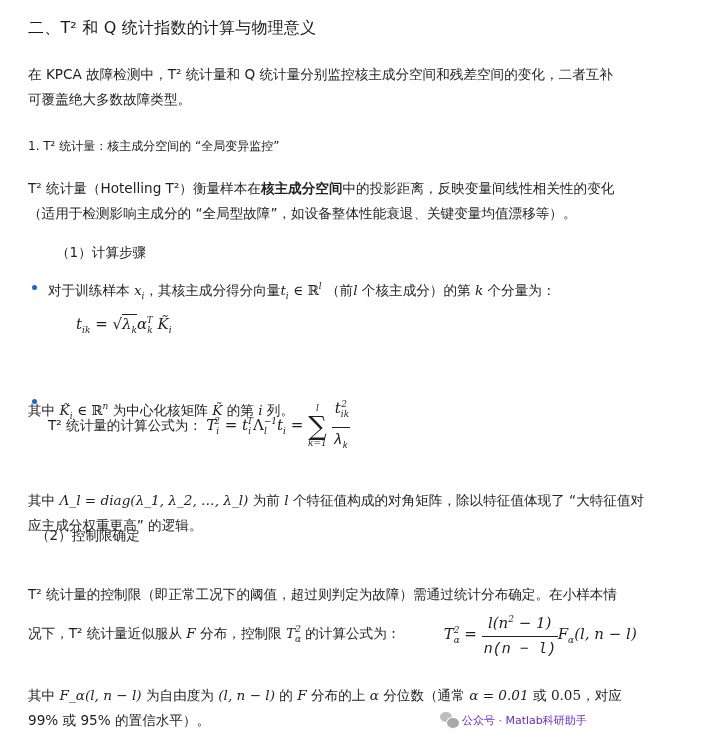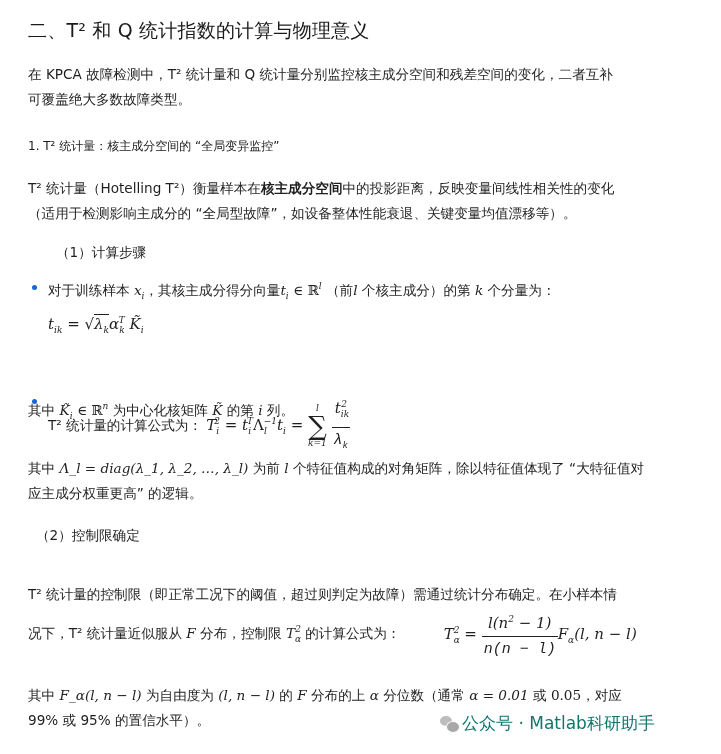--- a/index.html
+++ b/index.html
@@ -3,35 +3,35 @@
 <meta charset="utf-8">
 <style>
   html, body { margin: 0; padding: 0; background: #ffffff; }
   body {
     width: 721px; height: 754px; overflow: hidden; position: relative;
     font-family: "DejaVu Sans", "Liberation Sans", sans-serif;
     color: #1f1f1f;
   }
   .page { position: absolute; left: 0; top: 0; width: 721px; height: 754px; }
   .blk { position: absolute; left: 28px; margin: 0; }
-  h2.title { top: 18px; font-size: 19px; font-weight: normal; letter-spacing: 0.2px; color: #1a1a1a; }
+  h2.title { top: 18px; font-size: 16px; font-weight: normal; letter-spacing: 0.2px; color: #1a1a1a; }
   p.txt { font-size: 13.6px; line-height: 25px; width: 670px; }
   h3.sub { font-size: 12px; font-weight: normal; color: #1a1a1a; }
   .step { font-size: 13.6px; left: 36px; }
   .math { font-family: "DejaVu Serif", "Liberation Serif", serif; font-style: italic; }
   .mroman { font-family: "DejaVu Serif", "Liberation Serif", serif; font-style: normal; }
   sup, sub { font-size: 9px; }
   .bullet { position: absolute; width: 5px; height: 5px; border-radius: 50%; background: #1565d8; }
   .frac { display: inline-block; vertical-align: middle; text-align: center; }
   .frac .num { display: block; border-bottom: 1px solid #222; padding: 0 2px; }
   .frac .den { display: block; padding: 0 2px; font-family: Liberation Mono, monospace; }
   .sum { display: inline-block; vertical-align: middle; text-align: center; line-height: 1; }
   .sum .lim { display: block; font-size: 9px; }
   .sum .sig { display: block; font-size: 26px; font-style: normal; }
-  .wm { position: absolute; left: 440px; top: 712px; font-size: 17px; color: #0f766e; display: flex; align-items: center; gap: 4px; }
+  .wm { position: absolute; left: 440px; top: 712px; font-size: 11px; color: #6d28d9; display: flex; align-items: center; gap: 4px; }
   .wm-icon { width: 18px; height: 16px; position: relative; }
   .wm-icon .b1 { position: absolute; left: 0; top: 0; width: 12px; height: 10px; border-radius: 50%; background: #bdbdbd; }
   .wm-icon .b2 { position: absolute; left: 6px; top: 5px; width: 12px; height: 10px; border-radius: 50%; background: #a8a8a8; border: 1px solid #fff; }
   b { font-weight: bold; }
 </style>
 </head>
 <body>
 
 <div class="page">
 
@@ -51,40 +51,40 @@
 
   <div class="blk step" style="top:244px;margin-left:20px;">（1）计算步骤</div>
 
   <span class="bullet" style="left:32px; top:285px;"></span>
   <p class="blk txt" style="top:274px; left:48px; width:640px;">
     <span>对于训练样本</span>
     <span class="math"><span>x</span><sub>i</sub></span><span>，其核主成分得分向量</span><span class="math"><span>t</span><sub>i</sub><span class="mroman"> ∈ ℝ</span><sup>l</sup></span>
     <span>（前</span><span class="math">l</span><span> 个核主成分）的第</span>
     <span class="math">k</span><span> 个分量为：</span>
     <br>
-    <span class="math" style="font-size:15px;">t<sub>ik</sub> = <span class="mroman">√</span><span style="border-top:1px solid #222;">λ<sub>k</sub></span>α<sub>k</sub><sup style="margin-left:-6px;">T</sup> K̃<sub>i</sub></span>
+    <span class="math" style="font-size:15px;margin-left:28px;">t<sub>ik</sub> = <span class="mroman">√</span><span style="border-top:1px solid #222;">λ<sub>k</sub></span>α<sub>k</sub><sup style="margin-left:-6px;">T</sup> K̃<sub>i</sub></span>
   </p>
 
   <p class="blk txt" style="top:358px;margin-top:36px;">
     <span>其中</span>
     <span class="math"><span>K̃</span><sub>i</sub><span class="mroman"> ∈ ℝ</span><sup>n</sup></span><span> 为中心化核矩阵</span>
     <span class="math">K̃</span><span> 的第</span>
     <span class="math">i</span><span> 列。</span>
   </p>
 
   <span class="bullet" style="left:32px; top:399px;"></span>
   <p class="blk txt" style="top:392px; left:48px; width:600px;">
     <span style="vertical-align:middle;text-align:right;">T² 统计量的计算公式为：</span>
     <span class="math" style="font-size:15px; vertical-align:middle;">T<sub>i</sub><sup style="margin-left:-5px;">2</sup> = t<sub>i</sub><sup style="margin-left:-4px;">T</sup><span class="mroman">Λ</span><sub>l</sub><sup style="margin-left:-3px;">−1</sup>t<sub>i</sub> =
       <span class="sum"><span class="lim">l</span><span class="sig">∑</span><span class="lim">k=1</span></span>
       <span class="frac"><span class="num">t<sub>ik</sub><sup style="margin-left:-8px;">2</sup></span><span class="den">λ<sub>k</sub></span></span>
     </span>
   </p>
 
-  <p class="blk txt" style="top:456px;">
+  <p class="blk txt" style="top:488px;">
     <span>其中</span>
     <span class="math">Λ_l = diag(λ_1, λ_2, …, λ_l)</span><span> 为前</span>
     <span class="math">l</span><span> 个特征值构成的对角矩阵，除以特征值体现了 “大特征值对</span><br>
     <span>应主成分权重更高” 的逻辑。</span>
   </p>
 
   <div class="blk step" style="top:527px;">（2）控制限确定</div>
 
   <p class="blk txt" style="top:582px;">
     <span>T² 统计量的控制限（即正常工况下的阈值，超过则判定为故障）需通过统计分布确定。在小样本情</span><br>

